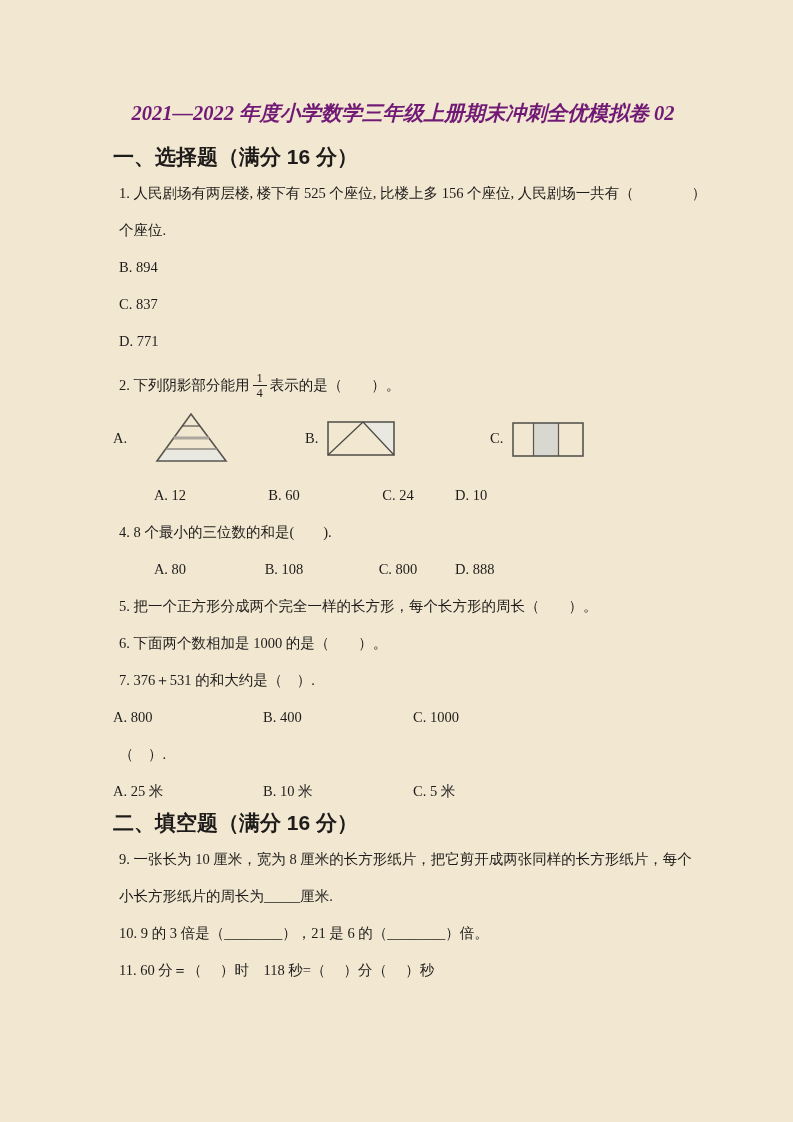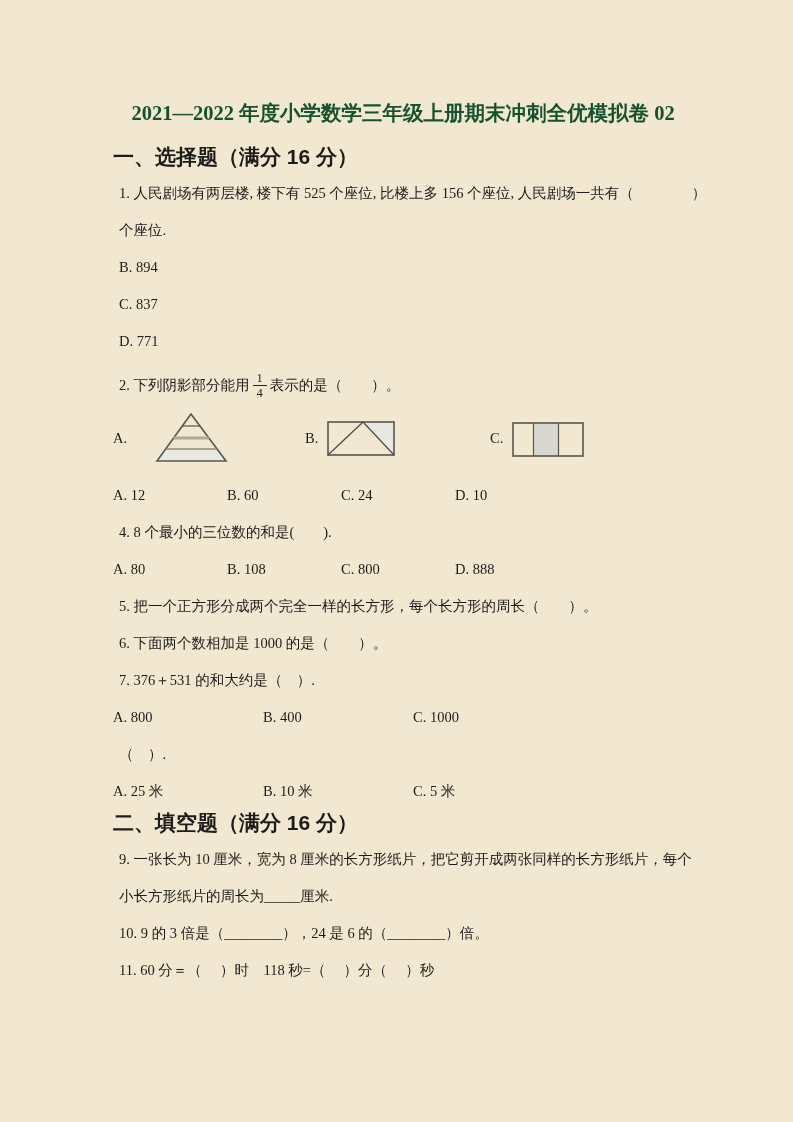--- a/index.html
+++ b/index.html
@@ -47,21 +47,21 @@
     text-align:center;
     font-size:12.5px;
     line-height:1.15;
     margin:0 3px;
     transform:translateY(-1px);
   }
   .frac .num{display:block;border-bottom:1.2px solid #222;padding:0 4px;}
   .frac .den{display:block;padding:0 4px;}
   .row{display:block;height:31px;line-height:31px;font-size:14.5px;white-space:nowrap;}
   .row .opt{display:inline-block;vertical-align:top;}
-  .row4 .opt{width:114px;}
+  .row4 .opt{width:114px;text-align:center;}
   .row3 .opt{width:150px;}
   .row5 .optA{width:172px;}
   .row5 .optB{width:165px;}
   .row .opt:last-child{width:auto;}
   .figs{
     position:relative;
     height:67px;
     margin:0;
   }
   .figlabel{
@@ -75,21 +75,21 @@
   .svgC{left:399px;top:9px;}
   .labA{left:0;}
   .labB{left:192px;}
   .labC{left:377px;}
 </style>
 </head>
 <body style="background: rgb(242, 231, 209);">
 
 <div class="page">
 
-  <h1 class="title" style="color: #14532d;">2021—2022 年度小学数学三年级上册期末冲刺全优模拟卷 02</h1>
+  <h1 class="title" style="color: #701a75; font-style: italic;">2021—2022 年度小学数学三年级上册期末冲刺全优模拟卷 02</h1>
 
   <p class="heading">一、选择题（满分 16 分）</p>
 
   <p class="ln">1. 人民剧场有两层楼, 楼下有 525 个座位, 比楼上多 156 个座位, 人民剧场一共有（　　　　）</p>
   <p class="ln">个座位.</p>
   <p class="ln">B. 894</p>
   <p class="ln">C. 837</p>
   <p class="ln">D. 771</p>
 
   <p class="ln ln-q2"><span>2. 下列阴影部分能用</span><span class="frac"><span class="num">1</span><span class="den">4</span></span><span>表示的是（　　）。</span></p>
@@ -139,16 +139,16 @@
 
   <p class="ln">（　）.</p>
   <div class="row row3">
     <span class="opt">A. 25 米</span><span class="opt">B. 10 米</span><span class="opt">C. 5 米</span>
   </div>
 
   <p class="heading heading2">二、填空题（满分 16 分）</p>
 
   <p class="ln">9. 一张长为 10 厘米，宽为 8 厘米的长方形纸片，把它剪开成两张同样的长方形纸片，每个</p>
   <p class="ln">小长方形纸片的周长为_____厘米.</p>
-  <p class="ln">10. 9 的 3 倍是（________），24 是 6 的（________）倍。</p>
+  <p class="ln">10. 9 的 3 倍是（________），21 是 6 的（________）倍。</p>
   <p class="ln">11. 60 分＝（　 ）时　118 秒=（　 ）分（　 ）秒</p>
 
 </div>
 
 </body></html>

